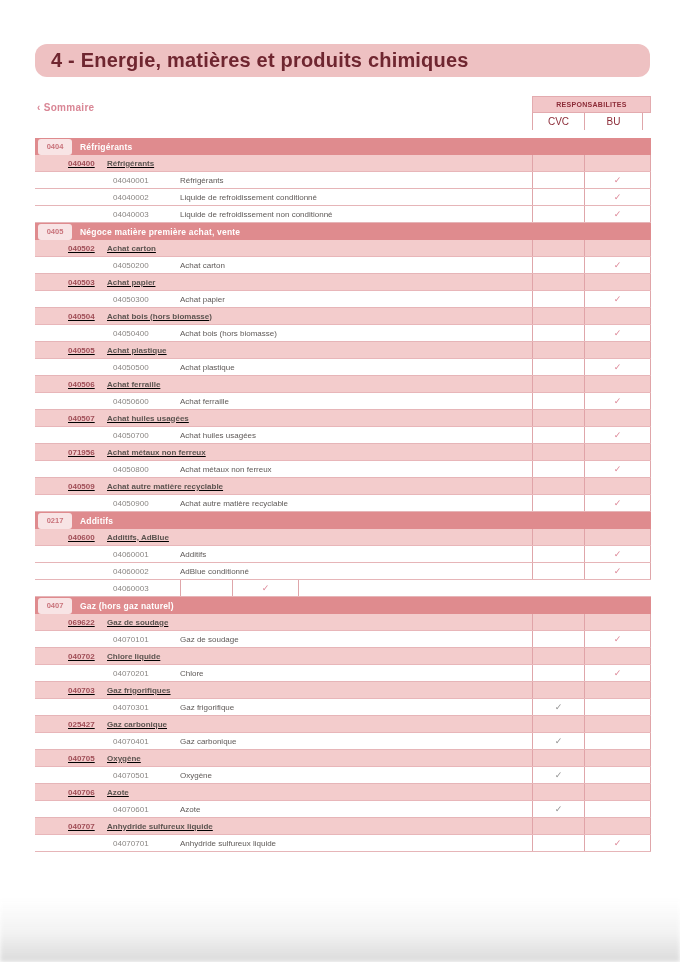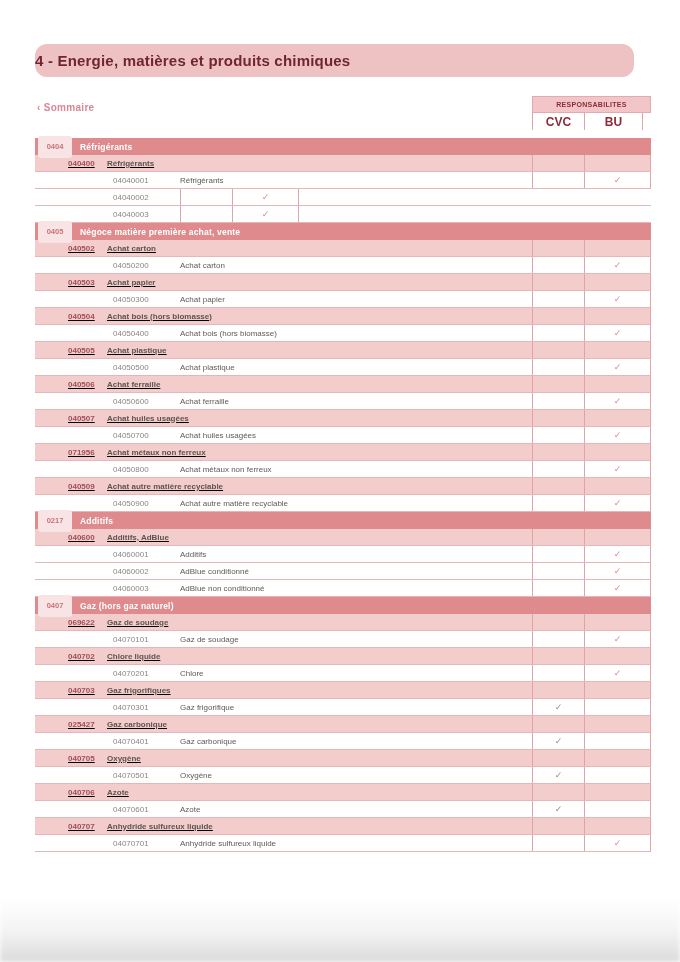--- a/index.html
+++ b/index.html
@@ -12,41 +12,41 @@
     --link:#d98695; --hdr-bg:#f2c6c8; --hdr-text:#8c2c38;
     --check-cvc:#8f8f8f; --check-bu:#dc8595;
   }
   html,body{margin:0;padding:0;}
   body{width:680px;height:962px;background:#ffffff;overflow:hidden;
        font-family:"Liberation Sans", sans-serif;}
   .page{position:relative;width:680px;height:962px;background:#fff;}
 
   .title-banner{position:absolute;left:35px;top:44px;width:599px;height:33px;
     background:var(--banner-bg);border-radius:12px;color:var(--banner-text);
-    font-size:15px;font-weight:bold;line-height:33px;padding-left:0;
+    font-size:20px;font-weight:bold;line-height:33px;padding-left:16px;
     letter-spacing:.2px;}
 
   .sommaire{position:absolute;left:37px;top:102px;font-size:10px;color:var(--link);
     text-decoration:none;font-weight:bold;letter-spacing:.3px;cursor:pointer;}
 
   .resp-header{position:absolute;left:532px;top:96px;width:119px;}
   .resp-title{height:17px;background:var(--hdr-bg);color:var(--hdr-text);
     font-size:7px;font-weight:bold;display:flex;align-items:center;
     justify-content:center;letter-spacing:.3px;border:1px solid #e3abaf;box-sizing:border-box;}
   .resp-cols{display:flex;height:17px;}
   .resp-col{box-sizing:border-box;border-left:1px solid var(--vline);
     display:flex;align-items:center;justify-content:center;
-    font-size:12px;font-weight:bold;color:var(--hdr-text);}
+    font-size:10px;font-weight:normal;color:var(--hdr-text);}
   .resp-col.c1{width:52px;}
   .resp-col.c2{width:59px;border-right:1px solid var(--vline);}
 
   .table{position:absolute;left:35px;top:138px;width:616px;}
   .row{display:flex;height:17px;box-sizing:border-box;align-items:center;font-size:8px;}
   .row.band{background:var(--band-bg);}
-  .band-chip{margin-left:3px;width:34px;height:22px;background:var(--chip-bg);
+  .band-chip{margin-left:3px;width:34px;height:16px;background:var(--chip-bg);
     border-radius:3px;color:var(--chip-text);font-weight:bold;font-size:7.5px;
     display:flex;align-items:center;justify-content:center;}
   .band-label{margin-left:8px;color:var(--band-text);font-weight:bold;font-size:8.5px;
     letter-spacing:.2px;}
   .row.group{background:var(--group-bg);border-bottom:1px solid #e8b6b9;text-decoration:underline;}
   .row.leaf{background:#ffffff;border-bottom:1px solid var(--line);}
   .code{flex:0 0 auto;font-weight:bold;}
   .row.group .code{margin-left:33px;width:39px;color:var(--group-code);}
   .row.group .label{color:var(--group-text);font-weight:bold;}
   .row.leaf .code{margin-left:78px;width:67px;color:var(--leaf-code);font-weight:normal;}
@@ -97,27 +97,29 @@
       <div class="row leaf">
         <span class="code">04040001</span>
         <span class="label">Réfrigérants</span>
         <div class="cell cvc"></div>
         <div class="cell bu">
           <span class="check bu-mark">✓</span>
         </div>
       </div>
       <div class="row leaf">
         <span class="code">04040002</span>
+        <span class="label">Liquide de refroidissement conditionné</span>
         <div class="cell cvc"></div>
         <div class="cell bu">
           <span class="check bu-mark">✓</span>
         </div>
       </div>
       <div class="row leaf">
         <span class="code">04040003</span>
+        <span class="label">Liquide de refroidissement non conditionné</span>
         <div class="cell cvc"></div>
         <div class="cell bu">
           <span class="check bu-mark">✓</span>
         </div>
       </div>
       <div class="row band">
         <span class="band-chip">0405</span>
         <span class="band-label">Négoce matière première achat, vente</span>
       </div>
       <div class="row group">
@@ -253,21 +255,20 @@
       <div class="row leaf">
         <span class="code">04060002</span>
         <span class="label">AdBlue conditionné</span>
         <div class="cell cvc"></div>
         <div class="cell bu">
           <span class="check bu-mark">✓</span>
         </div>
       </div>
       <div class="row leaf">
         <span class="code">04060003</span>
-        <span class="label">AdBlue non conditionné</span>
         <div class="cell cvc"></div>
         <div class="cell bu">
           <span class="check bu-mark">✓</span>
         </div>
       </div>
       <div class="row band">
         <span class="band-chip">0407</span>
         <span class="band-label">Gaz (hors gaz naturel)</span>
       </div>
       <div class="row group">

